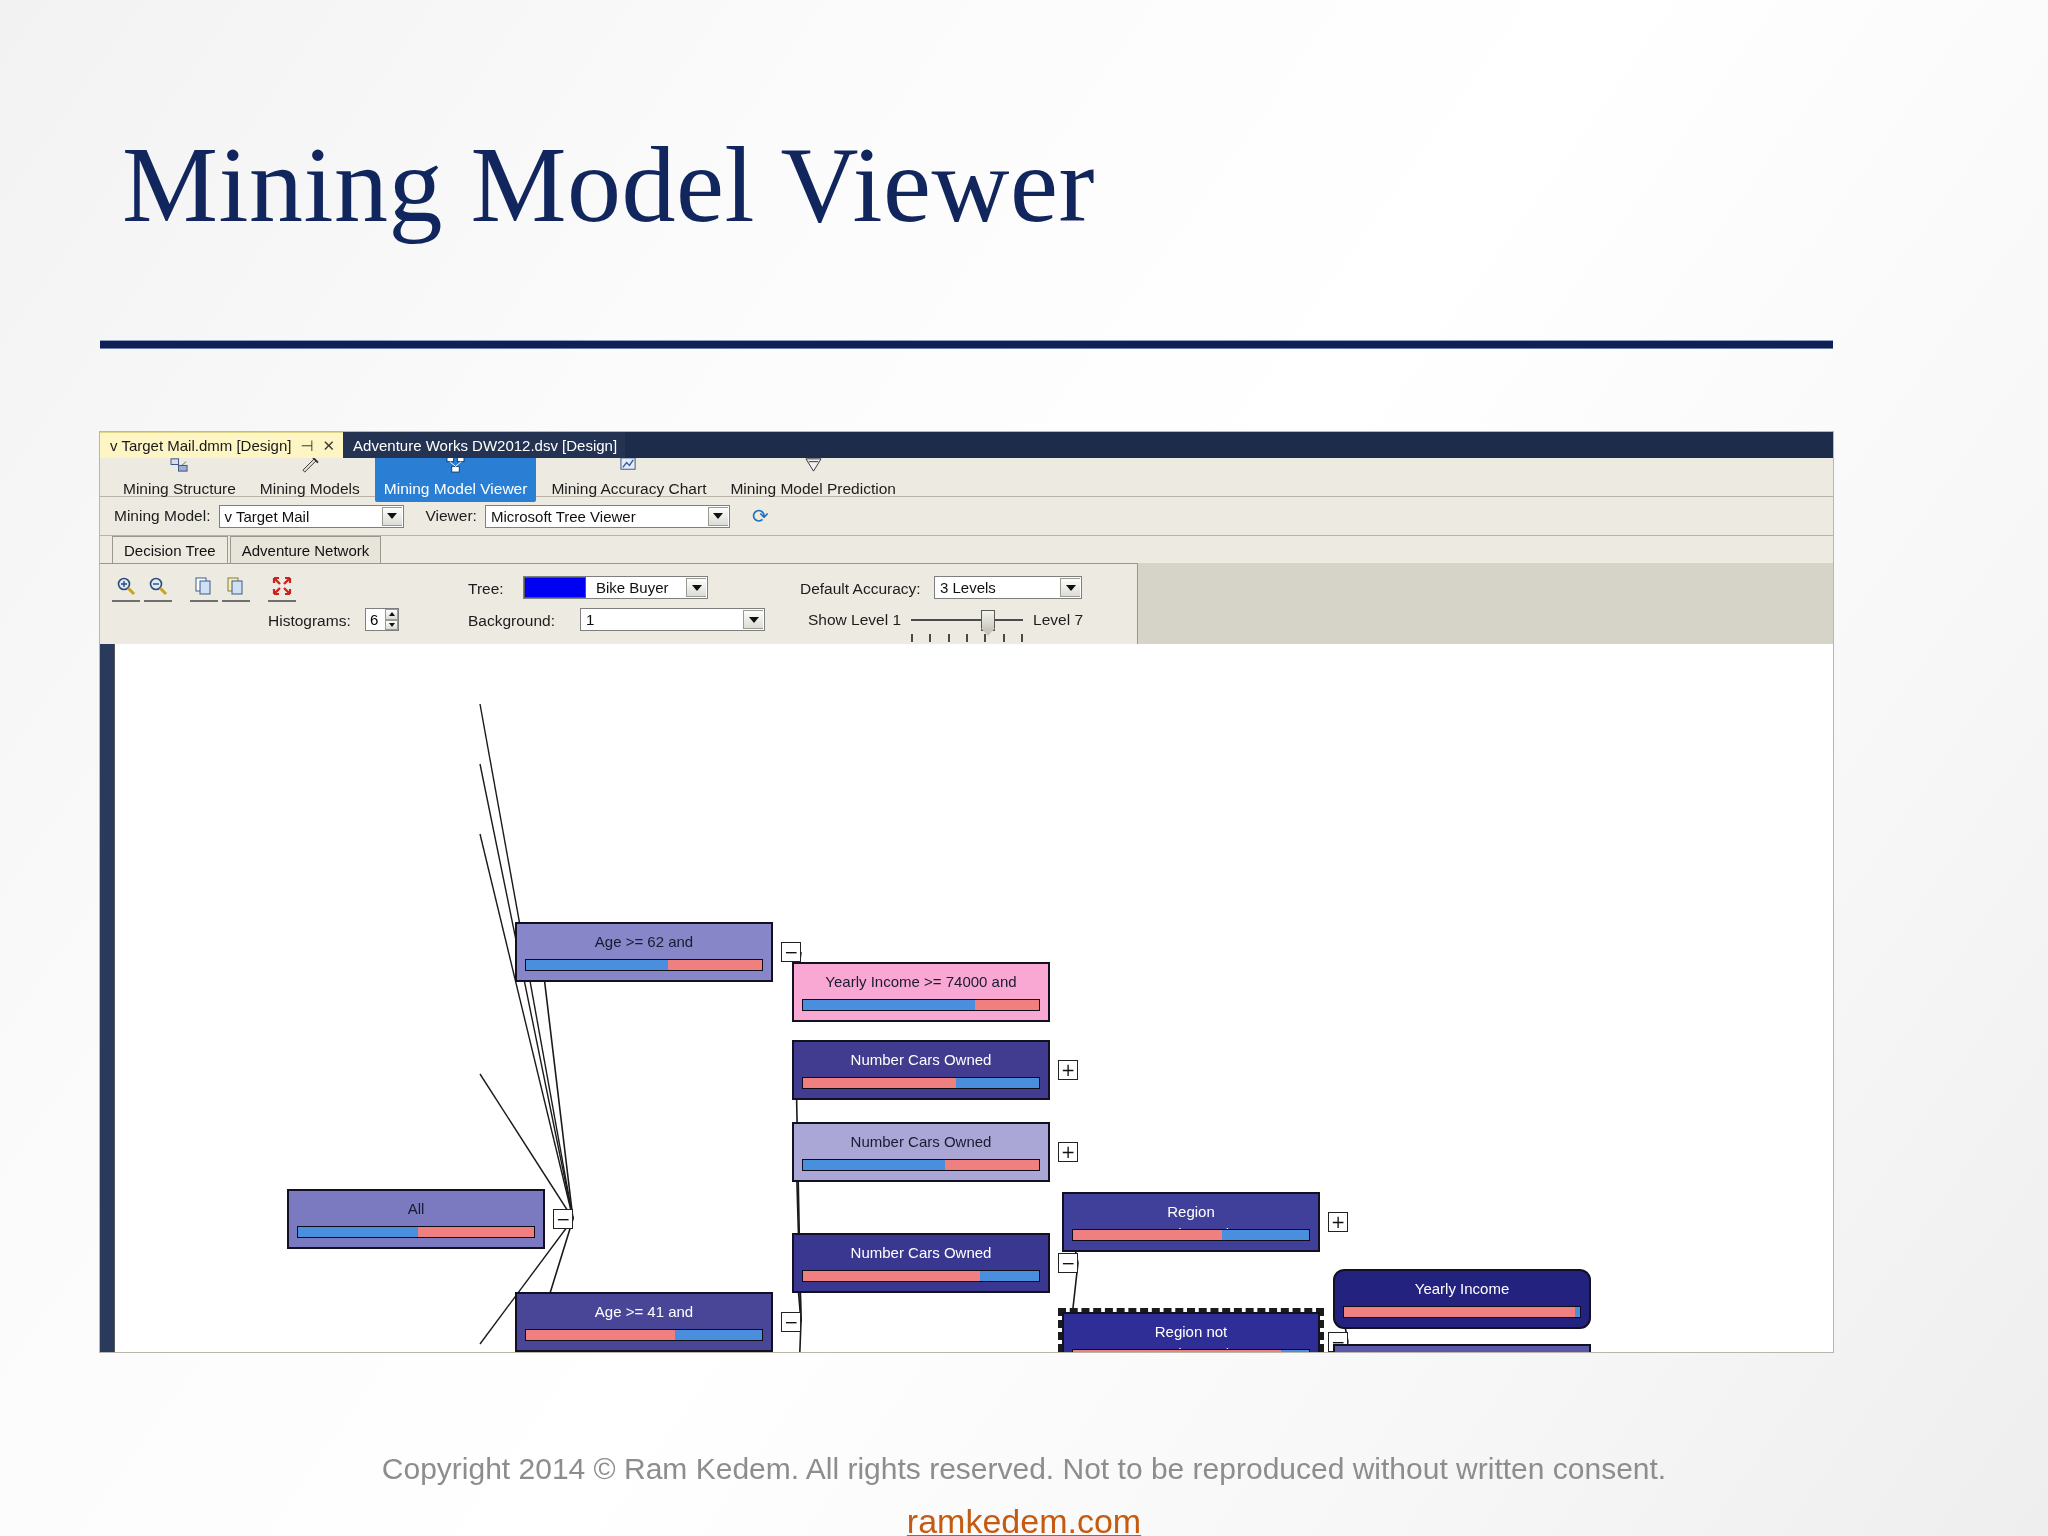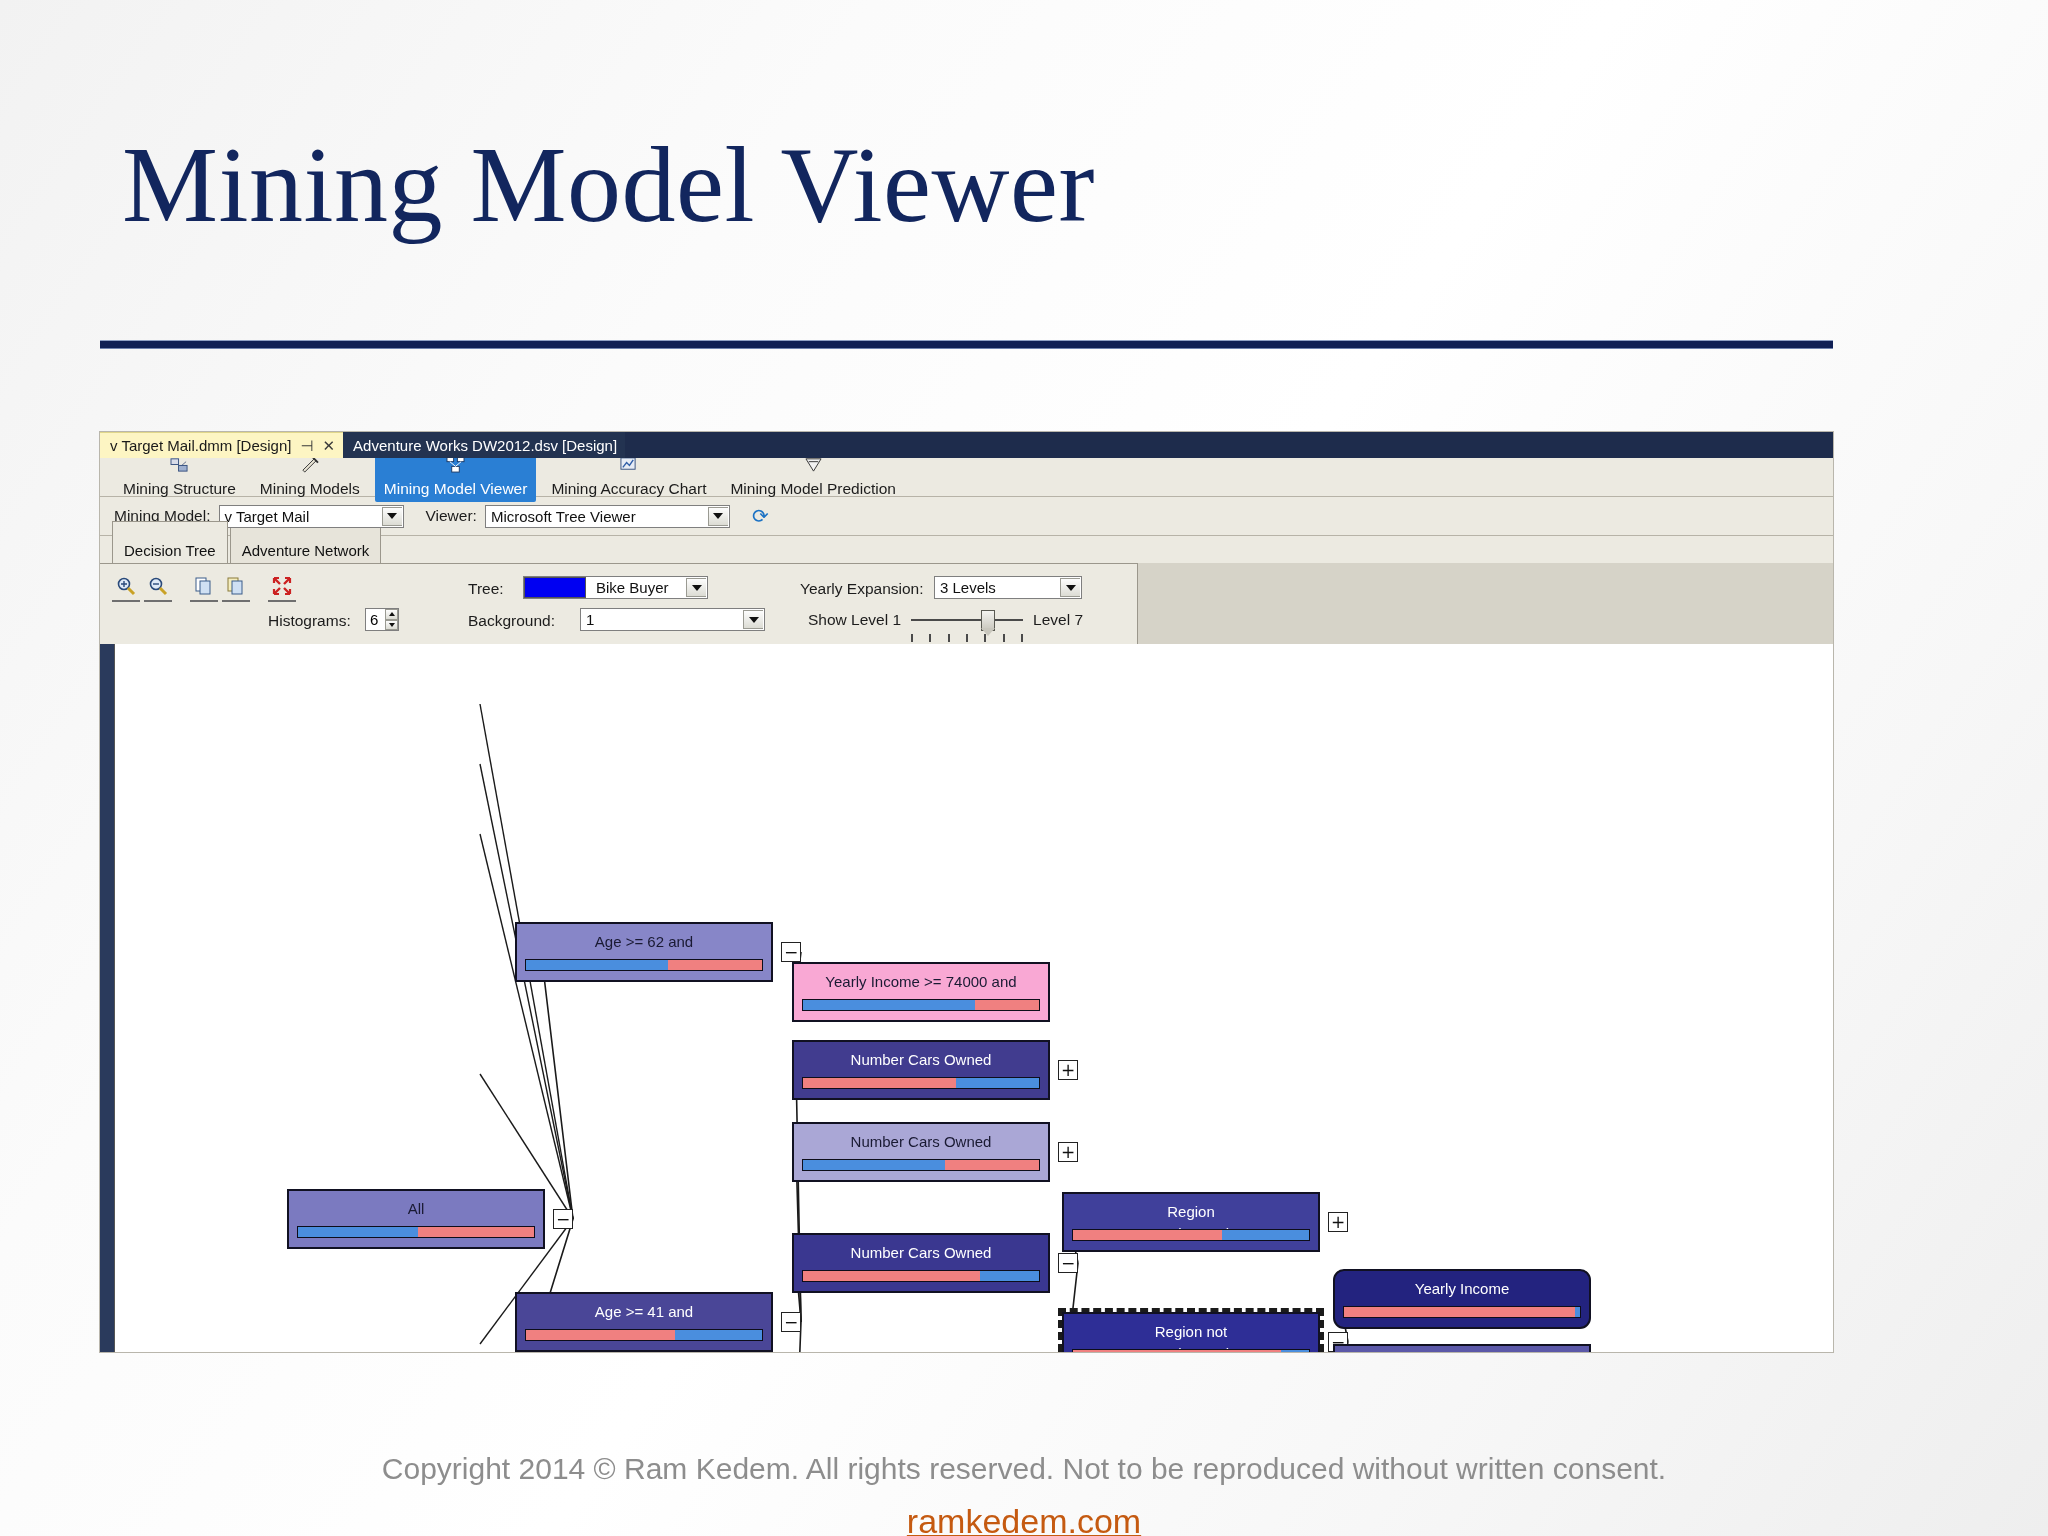--- a/index.html
+++ b/index.html
@@ -162,21 +162,21 @@
   
   .viewer-tabs {
     height: 27px;
     background: #eceae1;
     display: flex;
     align-items: flex-end;
     padding-left: 12px;
     font-size: 15px;
   }
   .vtab {
-    padding: 20px 11px 4px 11px;
+    padding: 5px 11px 4px 11px;
     border: 1px solid #9b978c;
     border-bottom: none;
     background: #e7e4da;
     color: #111;
     margin-right: 2px;
     white-space: nowrap;
   }
   .vtab.active {
     background: #eceae1;
     position: relative;
@@ -519,21 +519,21 @@
     </div>
 
     <span class="cp-row-label" style="left:368px; top:48px;">Background:</span>
     <div class="combo" style="position:absolute; left:480px; top:44px; width:185px;">
       <span>1</span>
       <span class="arrow-btn">
           <i class="caret-down"></i>
         </span>
     </div>
 
-    <span class="cp-row-label" style="left:700px; top:16px;">Yearly Expansion:</span>
+    <span class="cp-row-label" style="left:700px; top:16px;">Default Accuracy:</span>
     <div class="combo" style="position:absolute; left:834px; top:12px; width:148px;">
       <span>3 Levels</span>
       <span class="arrow-btn">
           <i class="caret-down"></i>
         </span>
     </div>
 
     <div class="slider-wrap" style="left:708px; top:44px;">
       <span>Show Level 1</span>
       <span class="slider-track">

